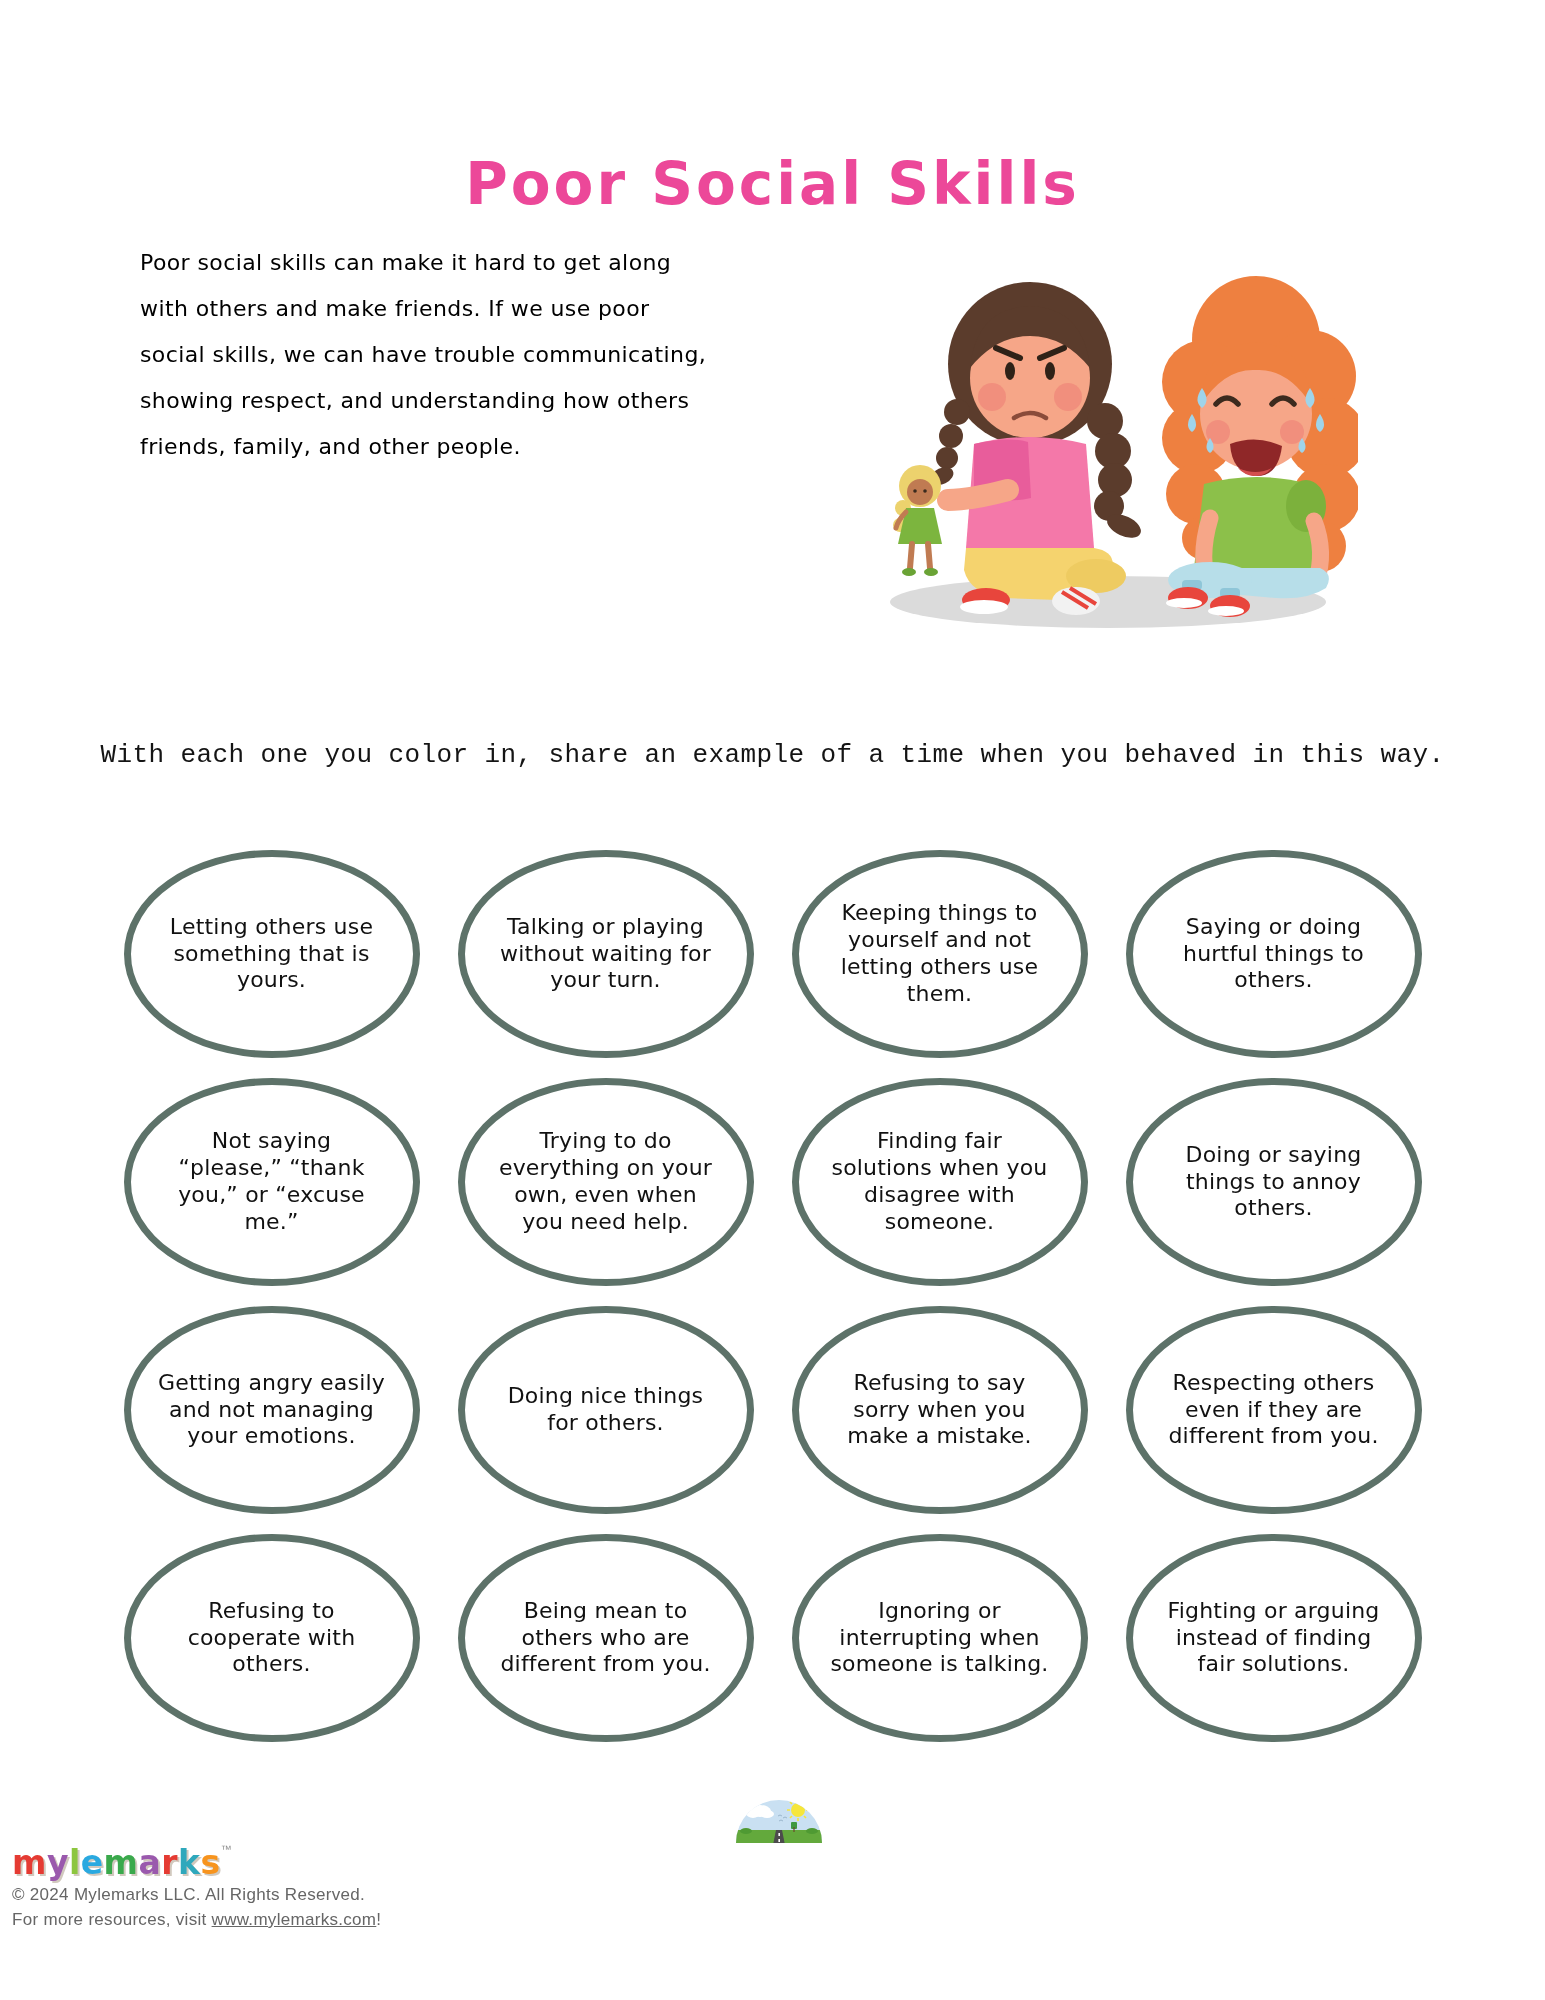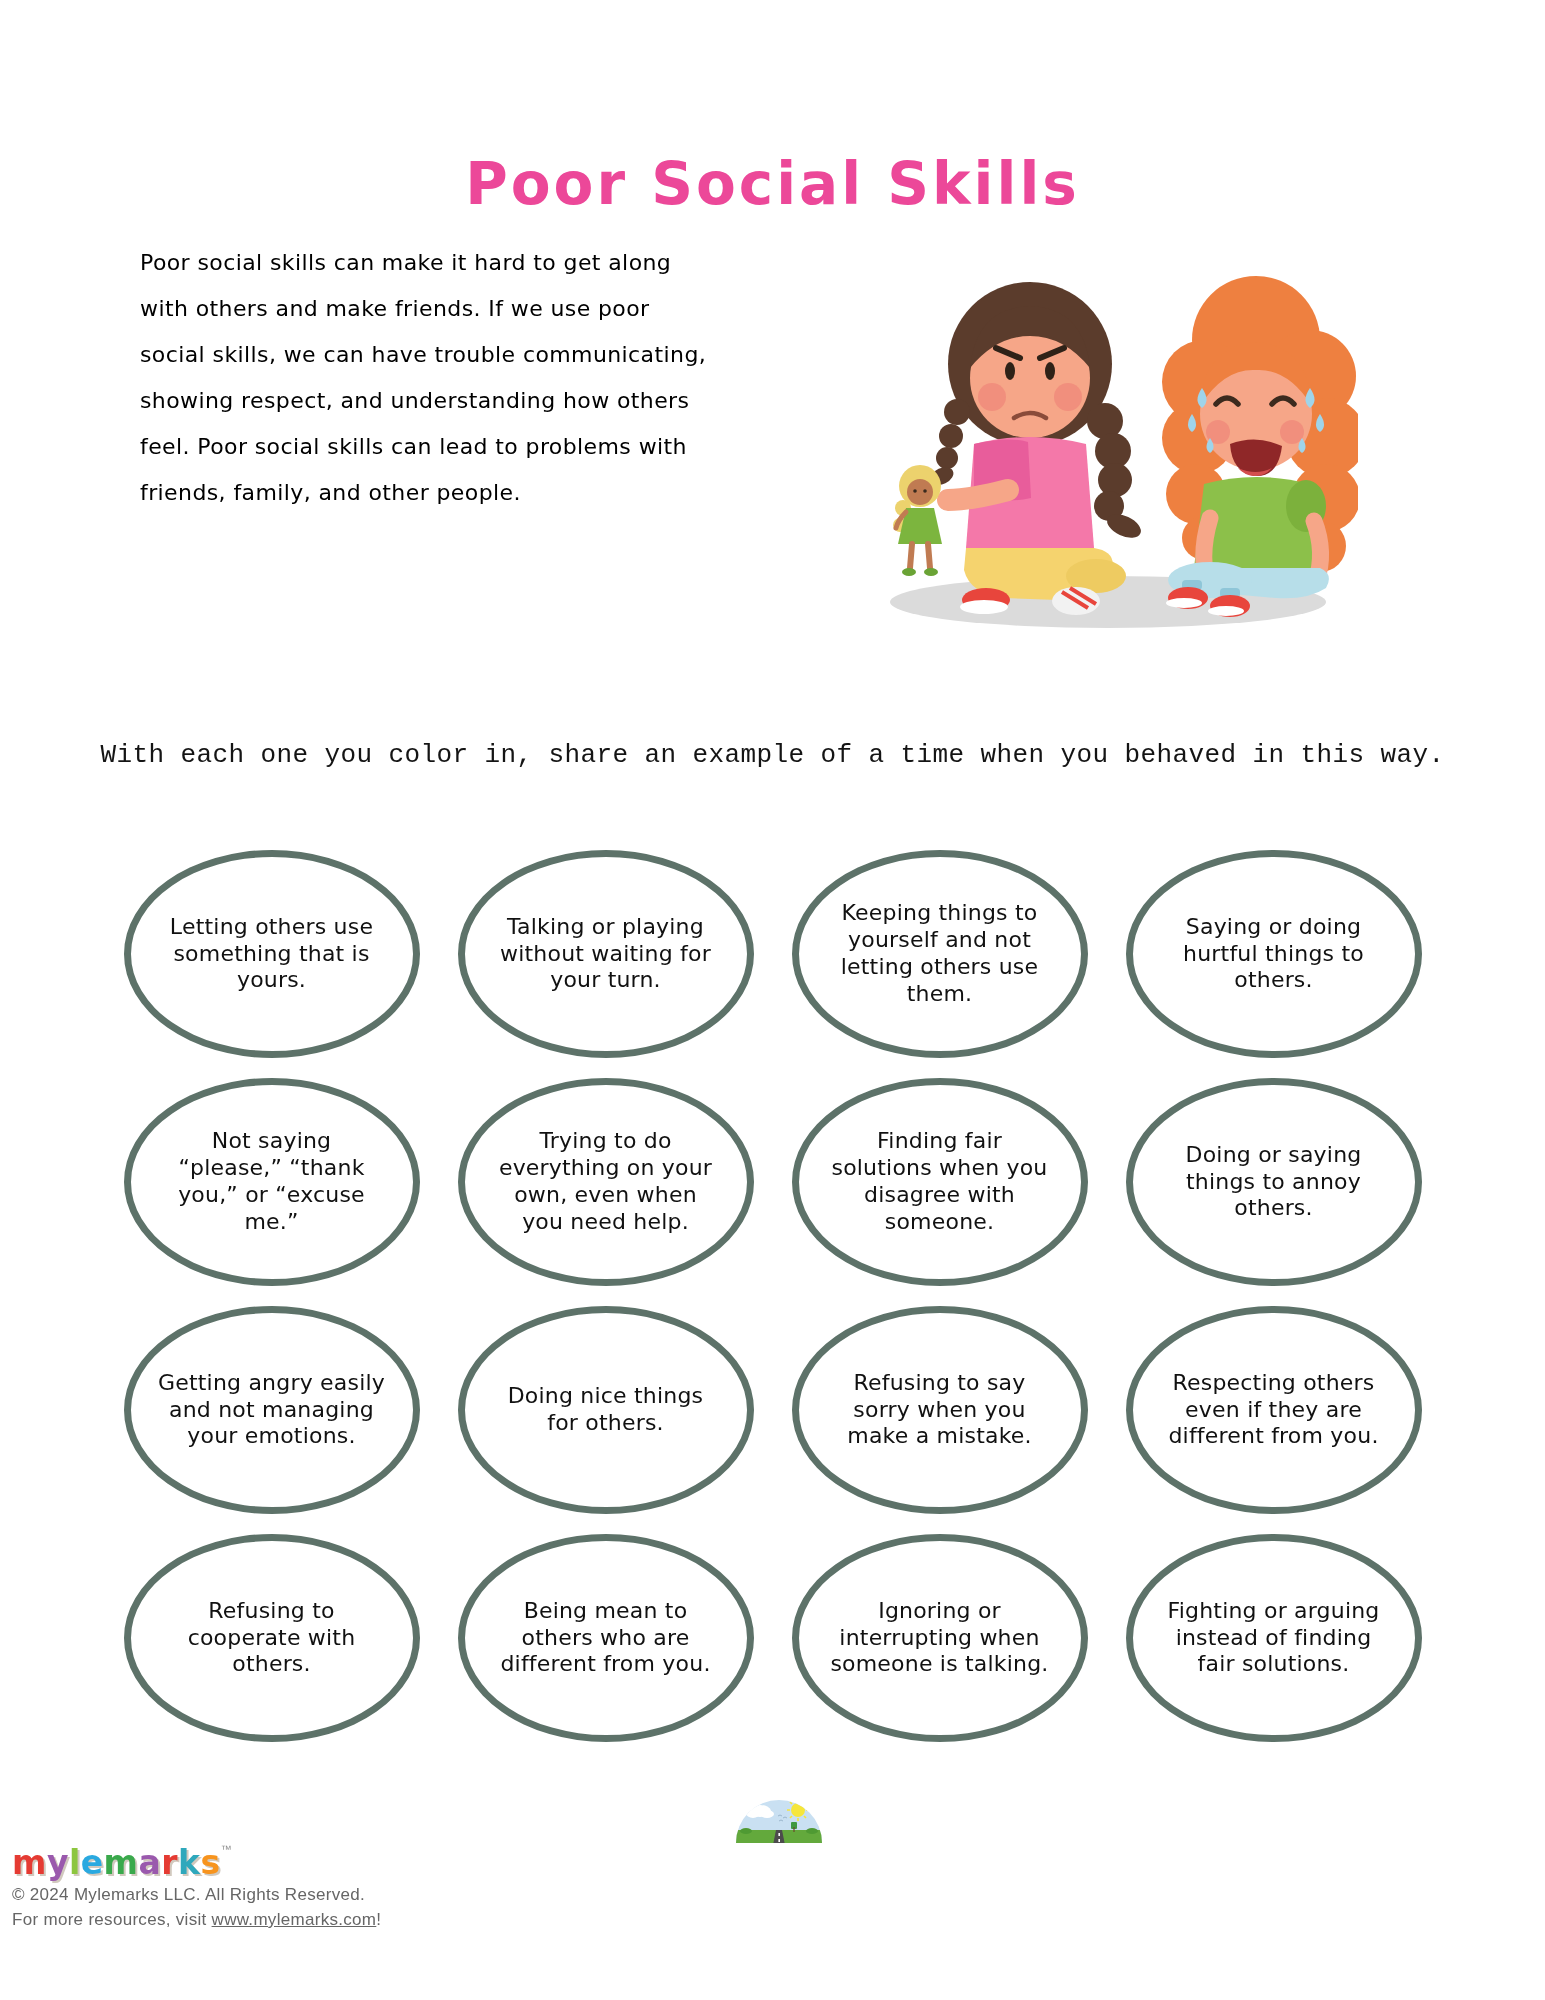--- a/index.html
+++ b/index.html
@@ -47,21 +47,20 @@
 
 <div class="page">
 
   <div class="title">Poor Social Skills</div>
 
   <div class="intro">
     <div class="line">Poor social skills can make it hard to get along</div>
     <div class="line">with others and make friends. If we use poor</div>
     <div class="line">social skills, we can have trouble communicating,</div>
     <div class="line">showing respect, and understanding how others</div>
-    <div class="line">feel. Poor social skills can lead to problems with</div>
     <div class="line">friends, family, and other people.</div>
   </div>
 
   <svg class="illus" viewBox="0 0 500 400" aria-hidden="true">
     <ellipse cx="250" cy="356" rx="218" ry="26" fill="#dbdbdb"></ellipse>
 
     <circle cx="172" cy="118" r="82" fill="#5b3c2c"></circle>
 
     <circle cx="247" cy="175" r="18" fill="#5b3c2c"></circle>
     <circle cx="255" cy="205" r="18" fill="#5b3c2c"></circle>

